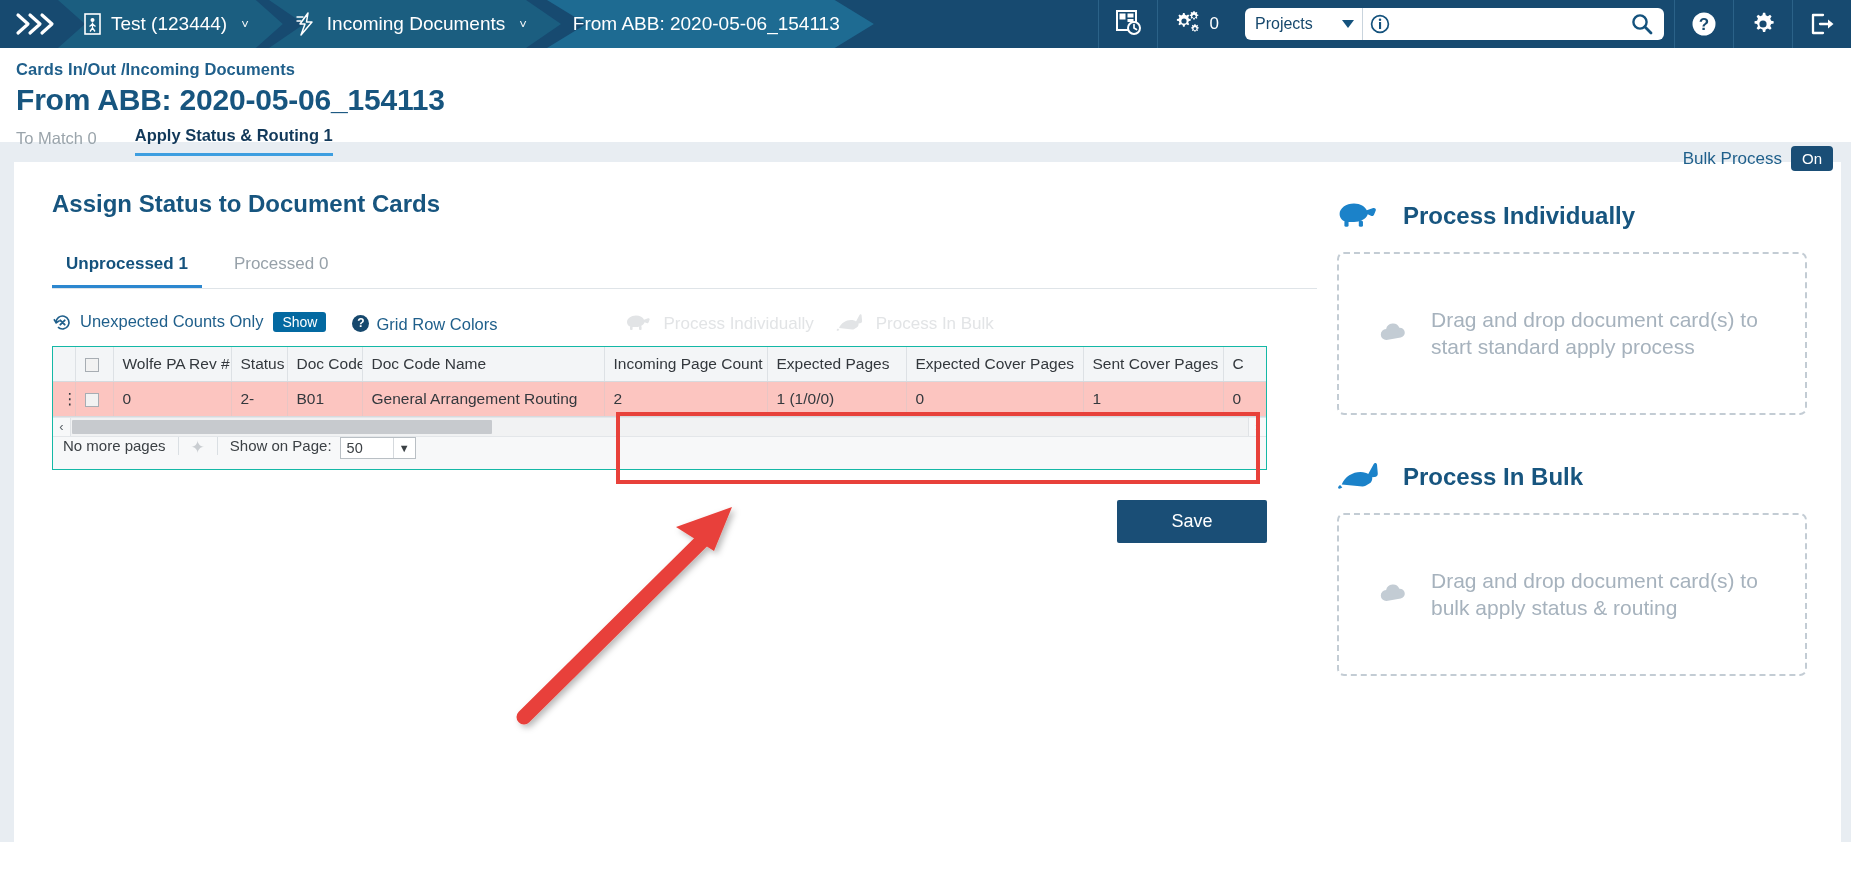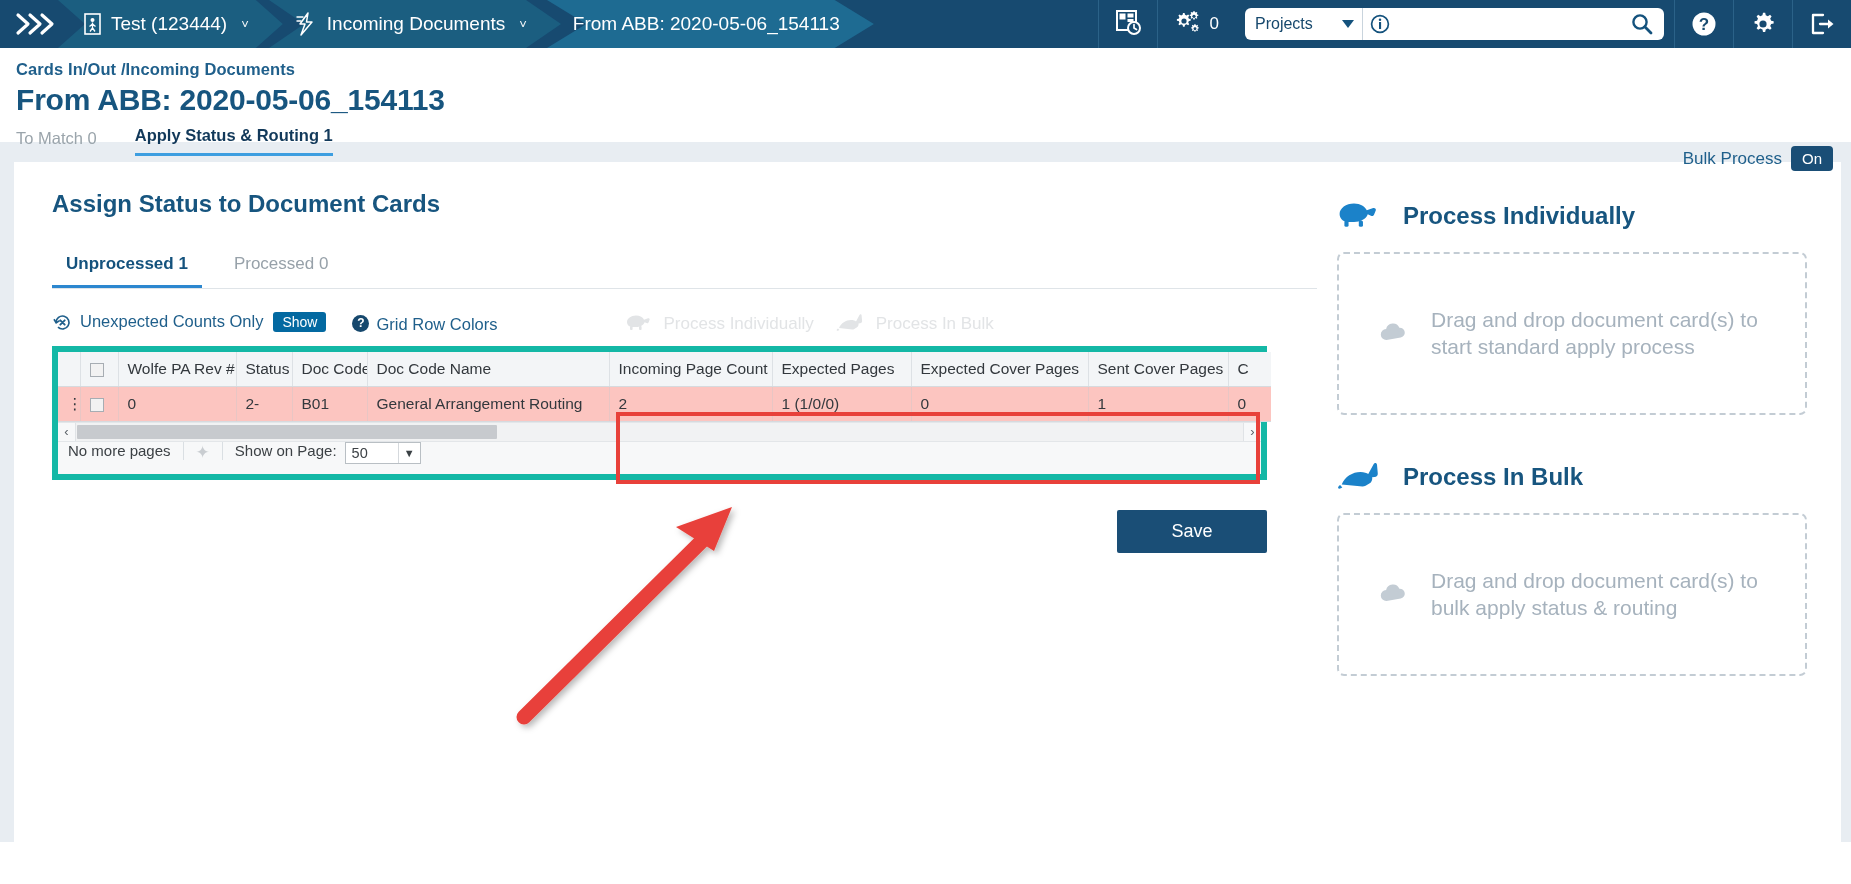--- a/index.html
+++ b/index.html
@@ -191,21 +191,21 @@
     display: flex; align-items: center; justify-content: center;
   }
   .tb-spacer { width: 128px; }
   .tb-disabled {
     display: flex; align-items: center; gap: 8px;
     color: #e2e4e6; font-size: 17px;
   }
 
   
   .grid-outer {
-    border: 6px solid #14b8a6;
+    border: 1px solid #14b8a6;
     width: 1215px;
     background: #fff;
     position: relative;
   }
   table.grid {
     border-collapse: collapse;
     table-layout: fixed;
     width: 1330px;
   }
   table.grid th {

